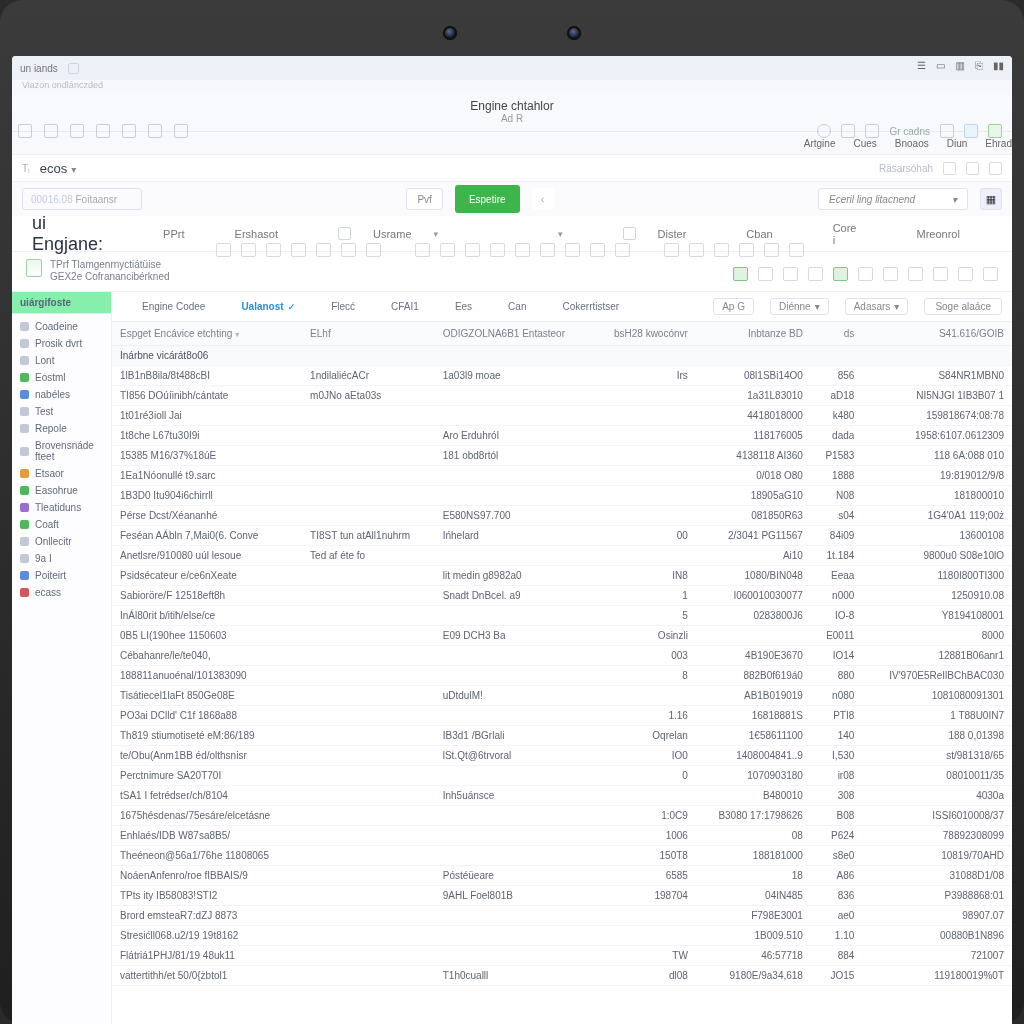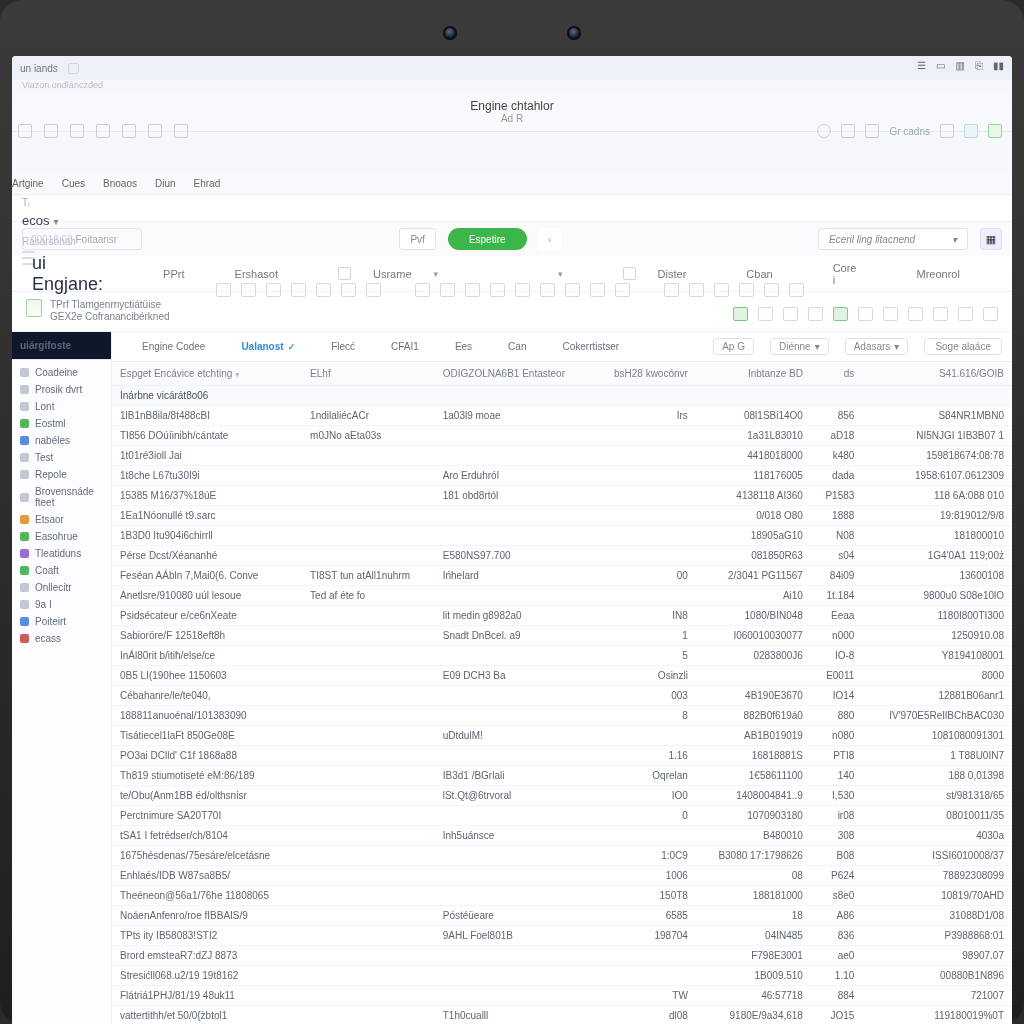--- a/index.html
+++ b/index.html
@@ -10,58 +10,58 @@
   .screen { background:#f7f8fc; width:100%; height:100%; border-top-left-radius:4px; border-top-right-radius:4px; overflow:hidden; position:relative;}
   
   .osbar { height:24px; background:#eef0f8; display:flex; align-items:center; padding:0 8px; gap:10px; font-size:10px; color:#777;}
   .osbar .spacer{flex:1;}
   .osbar .chip{width:11px;height:11px;border:1px solid #d0d4e0;border-radius:2px;}
   .sysicons{position:absolute;right:6px;top:4px;display:flex;gap:6px;font-size:10px;color:#666;}
   .sysicons span{padding:0 2px;}
   
   .titlebar{height:40px;display:flex;flex-direction:column;align-items:center;justify-content:center;font-size:12px;color:#444;background:#f8f9fc;border-bottom:1px solid #e7e9f0;}
   .titlebar .sub{font-size:10px;color:#999;}
-  .menubar{height:22px;display:flex;align-items:center;gap:18px;justify-content:flex-start;font-size:10px;color:#666;background:#f8f9fc;margin-top:40px;}
+  .menubar{height:22px;display:flex;align-items:center;gap:18px;justify-content:flex-end;font-size:10px;color:#666;background:#f8f9fc;}
   .menubar span{cursor:pointer;}
   .app-icons-right{position:absolute; right:10px; top:68px; display:flex; gap:10px; align-items:center;}
   .tbicon{display:inline-block;width:14px;height:14px;border:1px solid #c8ccda;border-radius:2px;}
   
-  .crumbrow{height:28px;background:#fff;border-top:1px solid #eef;border-bottom:1px solid #eef;display:flex;align-items:flex-start;padding:0 10px;gap:4px;flex-direction:column;}
+  .crumbrow{height:28px;background:#fff;border-top:1px solid #eef;border-bottom:1px solid #eef;display:flex;align-items:center;padding:0 10px;gap:10px;}
   .crumb{font-size:13px;color:#3a4150;font-weight:500;}
   .crumb .caret{margin-left:4px;font-size:10px;color:#888;}
   .crumbrow .spacer{flex:1;}
   .ghost{font-size:10px;color:#b7bcc9;}
   .iconpill{width:13px;height:13px;border:1px solid #d7dbe6;border-radius:2px;}
   
   .filterrow{height:34px;display:flex;align-items:center;gap:12px;padding:0 10px;background:#fbfbfe;}
   .search{height:22px;border:1px solid #dfe2ec;border-radius:3px;padding:0 8px;font-size:10px;color:#aaa;width:120px;display:flex;align-items:center;}
   .filterrow .spacer{flex:1;}
   .pillbtn{height:22px;border:1px solid #dfe2ec;border-radius:3px;padding:0 10px;font-size:10px;color:#888;display:flex;align-items:center;background:#fff;}
-  .greenbtn{height:22px;background:#3cb64b;color:#fff;border-radius:11px;padding:0 21px;font-size:10px;display:flex;align-items:center;font-weight:500;}
+  .greenbtn{height:28px;background:#3cb64b;color:#fff;border-radius:3px;padding:0 14px;font-size:10px;display:flex;align-items:center;font-weight:500;}
   .sq{width:22px;height:22px;border:1px solid #dfe2ec;border-radius:3px;display:flex;align-items:center;justify-content:center;background:#fff;}
   
   .panelhdr{height:36px;display:flex;align-items:center;padding:0 20px;gap:60px;font-size:12px;color:#444;background:#fff;border-bottom:1px solid #eef;}
   .panelhdr .lead{font-size:18px;color:#2a3142;}
   .panelhdr .fld{display:flex;align-items:center;gap:22px;font-size:11px;color:#777;}
   .panelhdr .fld .ic{width:13px;height:13px;border:1px solid #cfd4e0;border-radius:2px;}
   .panelhdr .caret{font-size:9px;color:#999;}
   
   .subctx{display:flex;align-items:flex-end;background:#fff;}
   .subctx-left{width:200px;padding:8px 14px;display:flex;gap:8px;align-items:flex-start;}
   .subctx-left .sheet{width:16px;height:18px;border:1px solid #9dd19f;border-radius:2px;background:linear-gradient(#e9f8ea,#fff);}
   .subctx-left .txt{font-size:10px;line-height:12px;color:#7a7f8c;}
   .minitb{flex:1;display:flex;align-items:center;gap:10px;padding:8px 4px 10px 4px;flex-wrap:wrap;}
   .minitb i{width:15px;height:14px;border:1px solid #d6d9e4;border-radius:2px;display:inline-block;}
   .minitb .gap{width:14px;}
   .minitb-right{display:flex;gap:10px;margin-left:auto;padding-right:10px;}
   .minitb-right i.green{border-color:#7dc787;background:#dff3e1;}
   
   .body{display:flex;height:calc(100% - 24px - 40px - 22px - 28px - 34px - 36px - 40px);background:#fff;}
   .sidebar{width:100px;border-right:1px solid #eef;background:#fdfdff;}
-  .side-hdr{height:28px;background:#0f172a;font-size:10px;color:#5a667e;display:flex;align-items:center;padding:0 8px;font-weight:600;border-bottom:1px solid #e5e8f1;}
+  .side-hdr{height:22px;background:#86efac;font-size:10px;color:#5a667e;display:flex;align-items:center;padding:0 8px;font-weight:600;border-bottom:1px solid #e5e8f1;}
   .sidebar ul{list-style:none;padding:4px 0;}
   .sidebar li{display:flex;align-items:center;gap:6px;padding:3px 8px;font-size:10px;color:#626a7b;cursor:pointer;}
   .dot{width:9px;height:9px;border-radius:2px;background:#c3c8d6;display:inline-block;flex:none;}
   .dot.g{background:#4fb95a;} .dot.b{background:#5a8de0;} .dot.o{background:#e59a3c;} .dot.r{background:#d05a5a;} .dot.p{background:#9a6dd0;}
   
   .main{flex:1;display:flex;flex-direction:column;overflow:hidden;}
   .tabs{height:30px;display:flex;align-items:center;gap:16px;padding:0 10px;font-size:10px;color:#6a7080;border-bottom:1px solid #eef;}
   .tabs .t{cursor:pointer;display:flex;align-items:center;gap:4px;padding-left:20px;}
   .tabs .t.active{color:#2e8fd6;font-weight:600;}
   .tabs .spacer{flex:1;}

